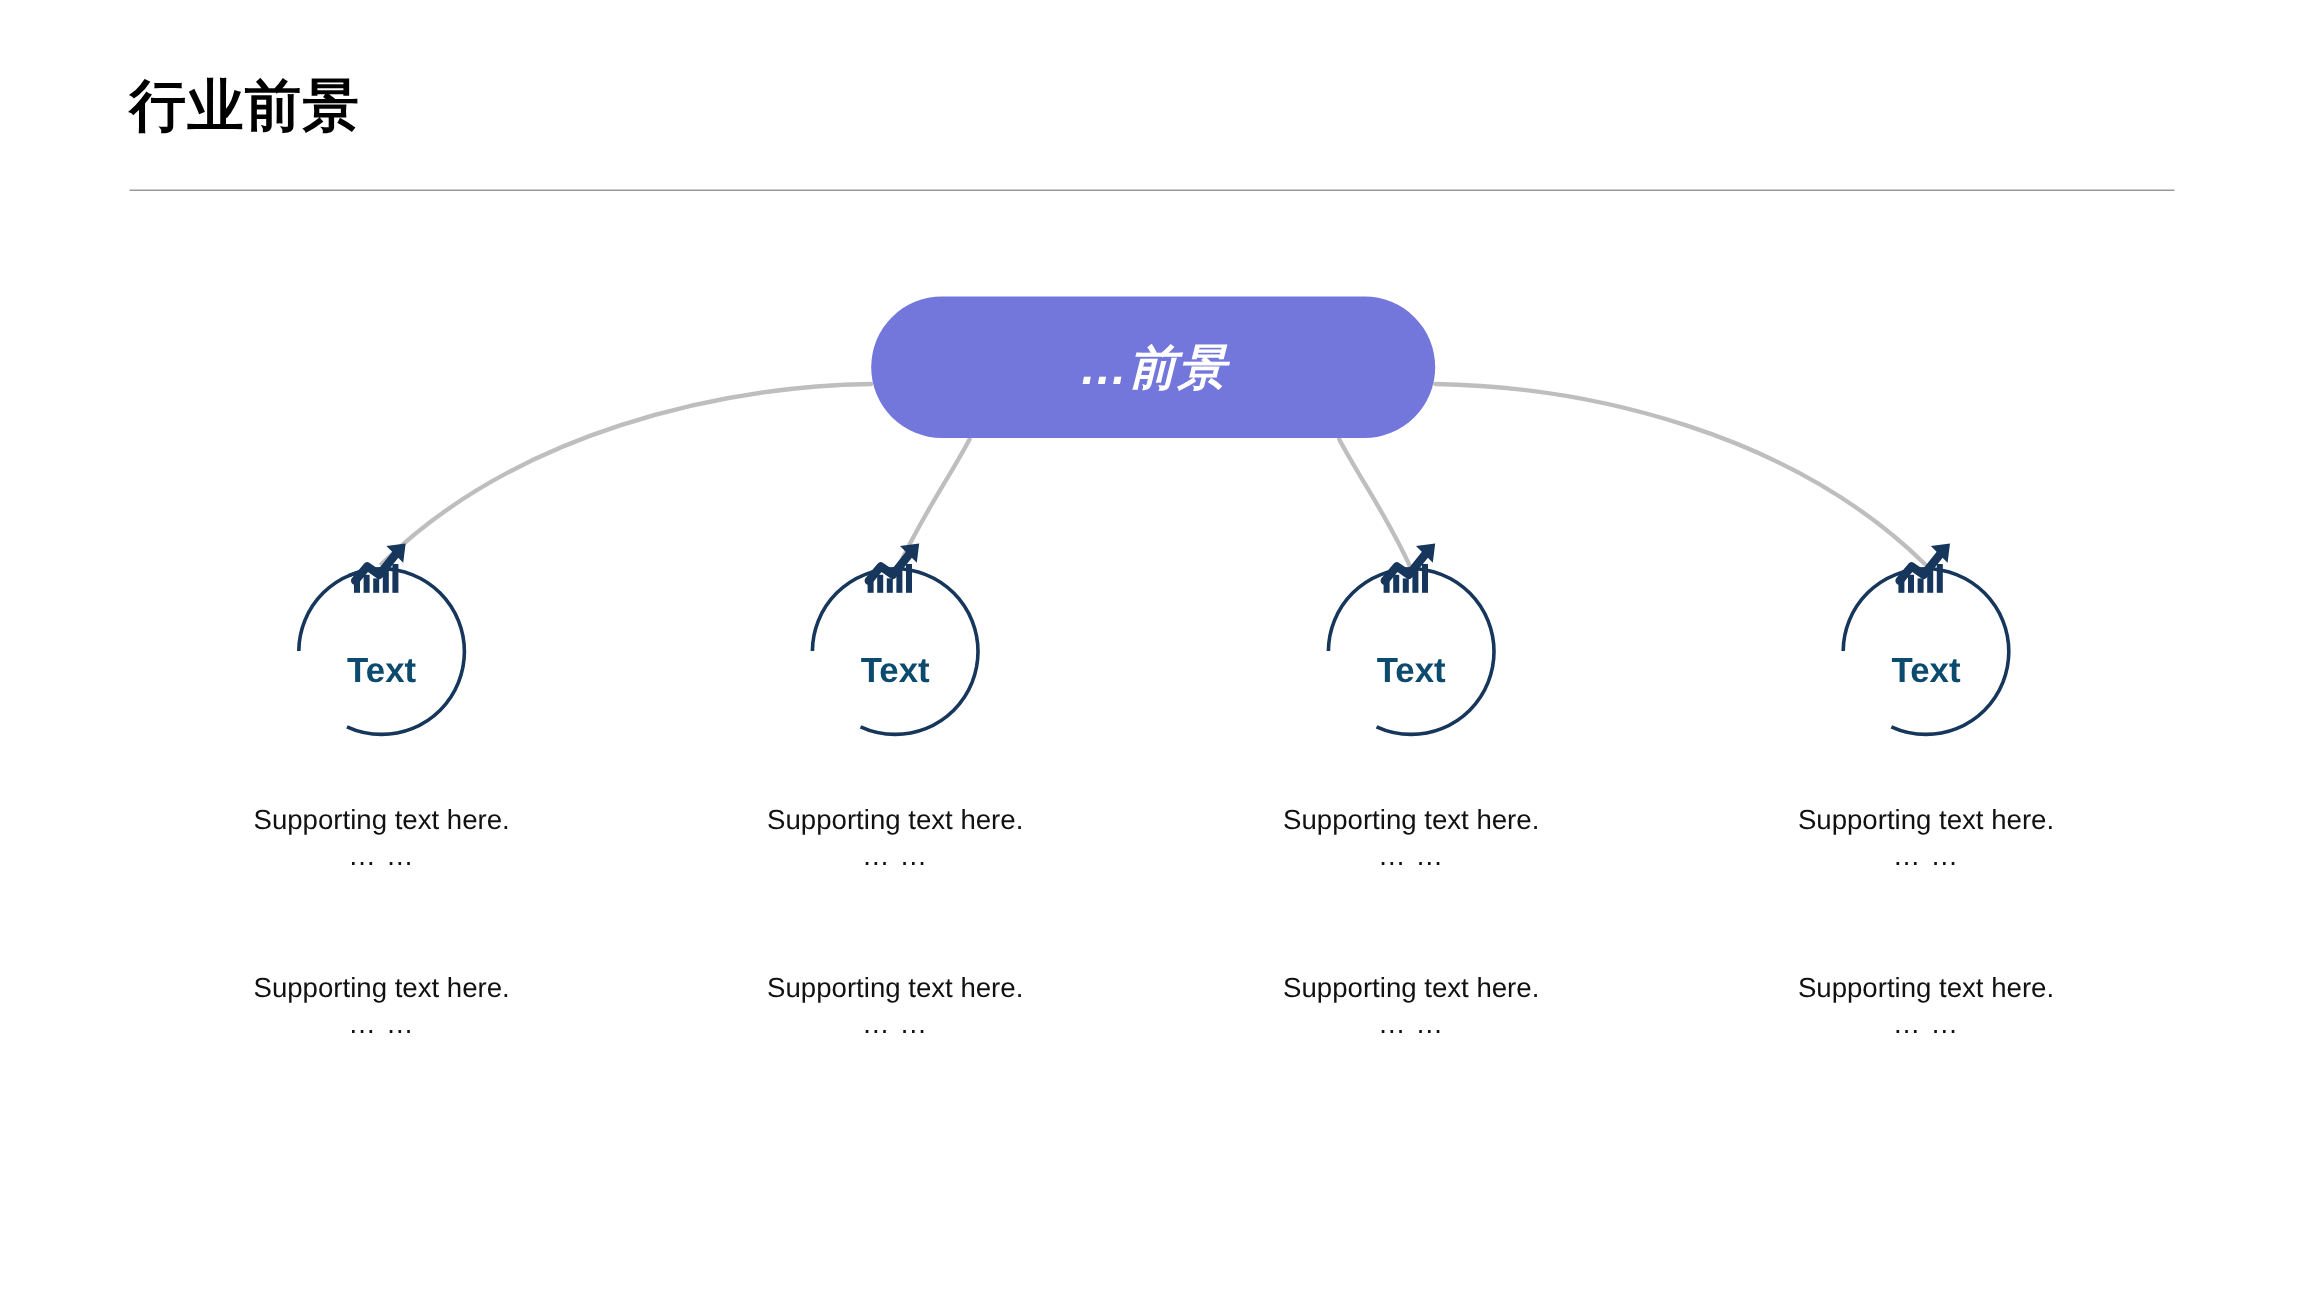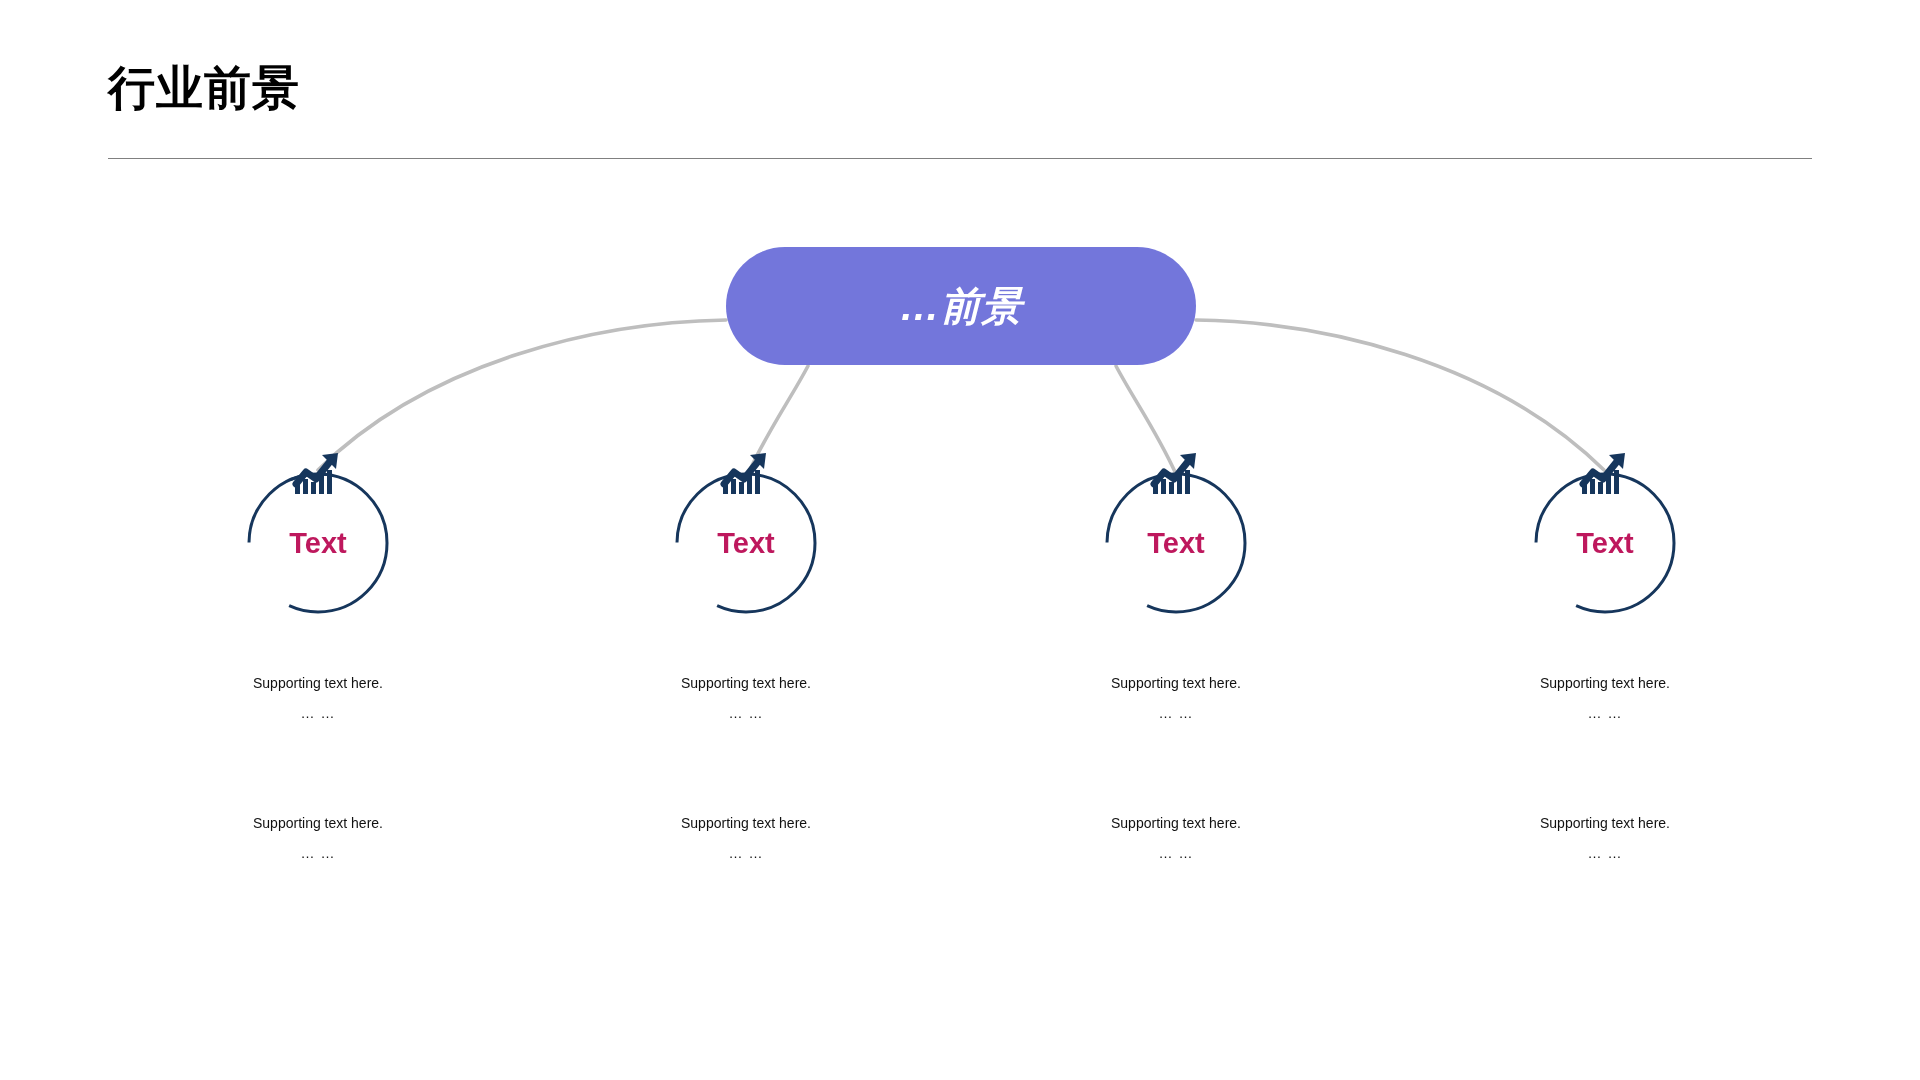--- a/index.html
+++ b/index.html
@@ -94,46 +94,46 @@
   }
   .node-ring {
     position: absolute;
     left: 0; top: 0;
     width: 146px;
     height: 146px;
   }
   .node-text {
     position: absolute;
     left: 0;
-    top: 0;
+    top: 16px;
     width: 146px;
     height: 146px;
     display: flex;
     align-items: center;
     justify-content: center;
     font-size: 29px;
     font-weight: bold;
-    color: #be185d;
+    color: #0c4a6e;
   }
   .node-icon {
     position: absolute;
     left: 50%;
     top: -22px;
     margin-left: -26px;
     width: 52px;
     height: 50px;
   }
 
   
   .support-block {
     position: absolute;
     width: 300px;
     margin-left: -150px;
     text-align: center;
-    font-size: 14px;
+    font-size: 23px;
     color: #111111;
     line-height: 30px;
   }
   .support-line1 { display: block; }
   .support-line2 { display: block; letter-spacing: 1px; }
 </style>
 </head>
 <body>
 
 <div id="slide">

